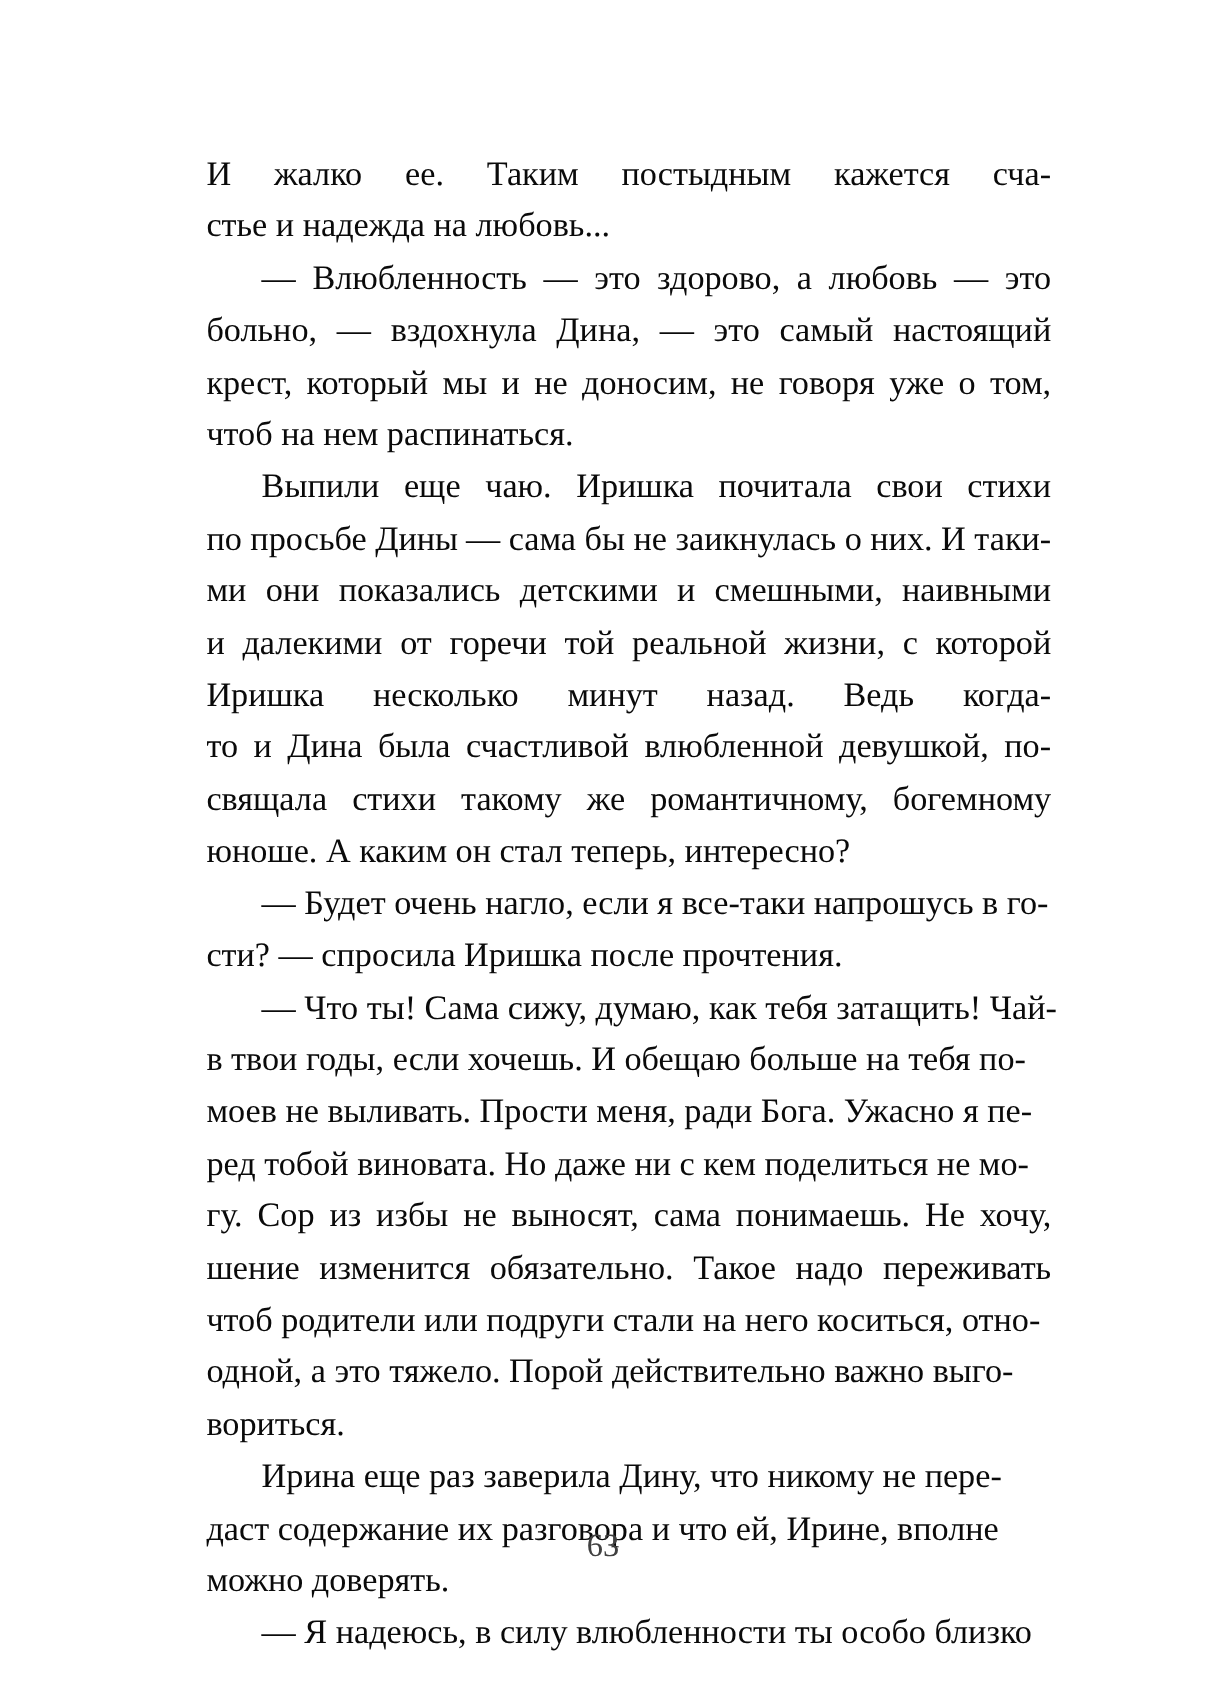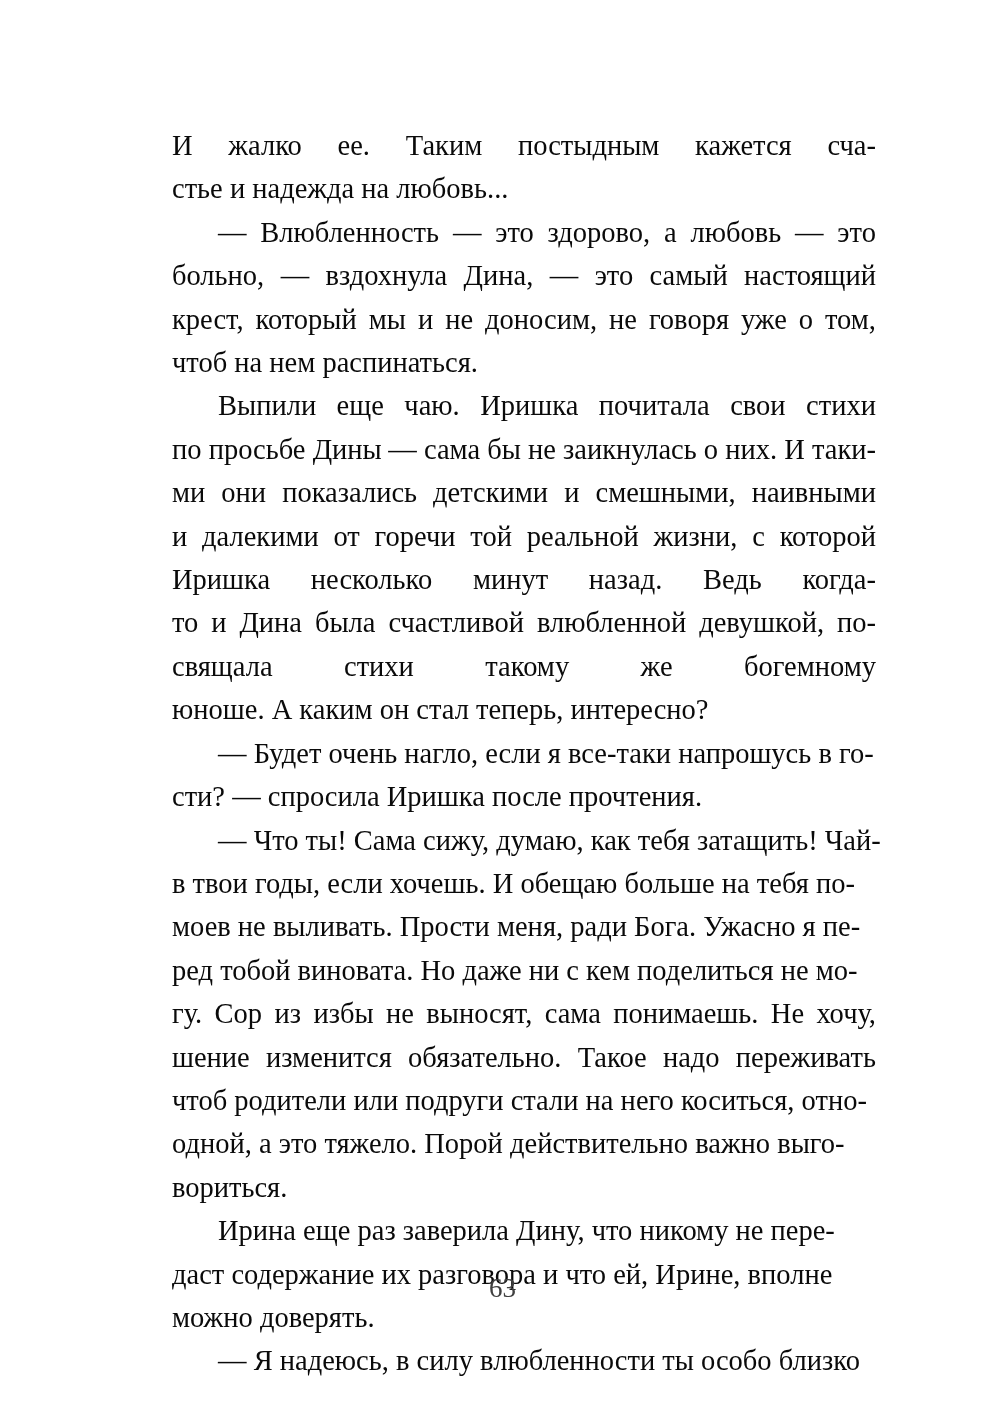--- a/index.html
+++ b/index.html
@@ -175,20 +175,21 @@
           <span class="w">счастливой</span>
           <span class="w">влюбленной</span>
           <span class="w">девушкой,</span>
           <span class="w">по-</span>
         </span>
         <span class="line justify">
           <span class="w">свящала</span>
           <span class="w">стихи</span>
           <span class="w">такому</span>
           <span class="w">же</span>
+          <span class="w">романтичному,</span>
           <span class="w">богемному</span>
         </span>
         <span class="line">юноше. А каким он стал теперь, интересно?</span>
       </p>
       <p class="para">
         <span class="line indent">— Будет очень нагло, если я все-таки напрошусь в го-</span>
         <span class="line">сти? — спросила Иришка после прочтения.</span>
       </p>
       <p class="para">
         <span class="line indent">— Что ты! Сама сижу, думаю, как тебя затащить! Чай-</span>

